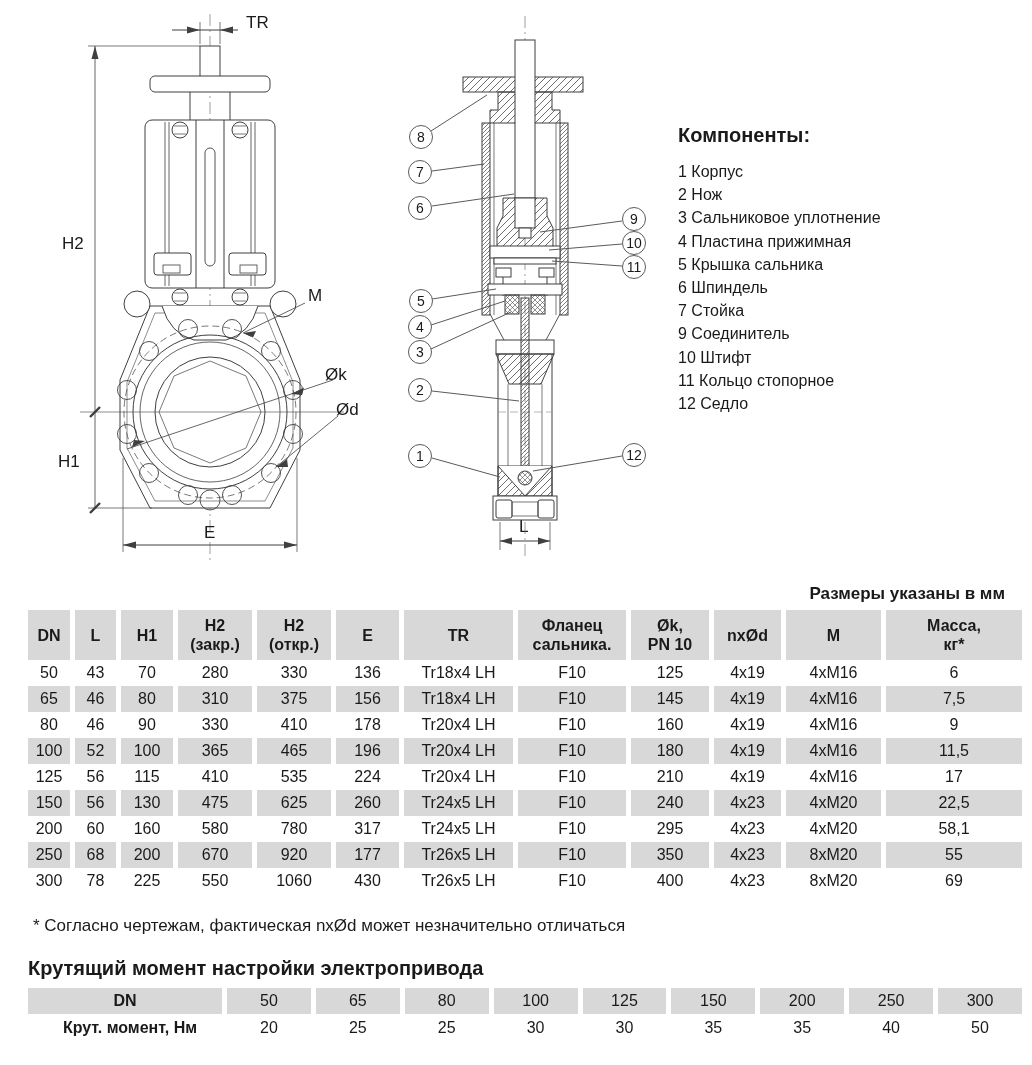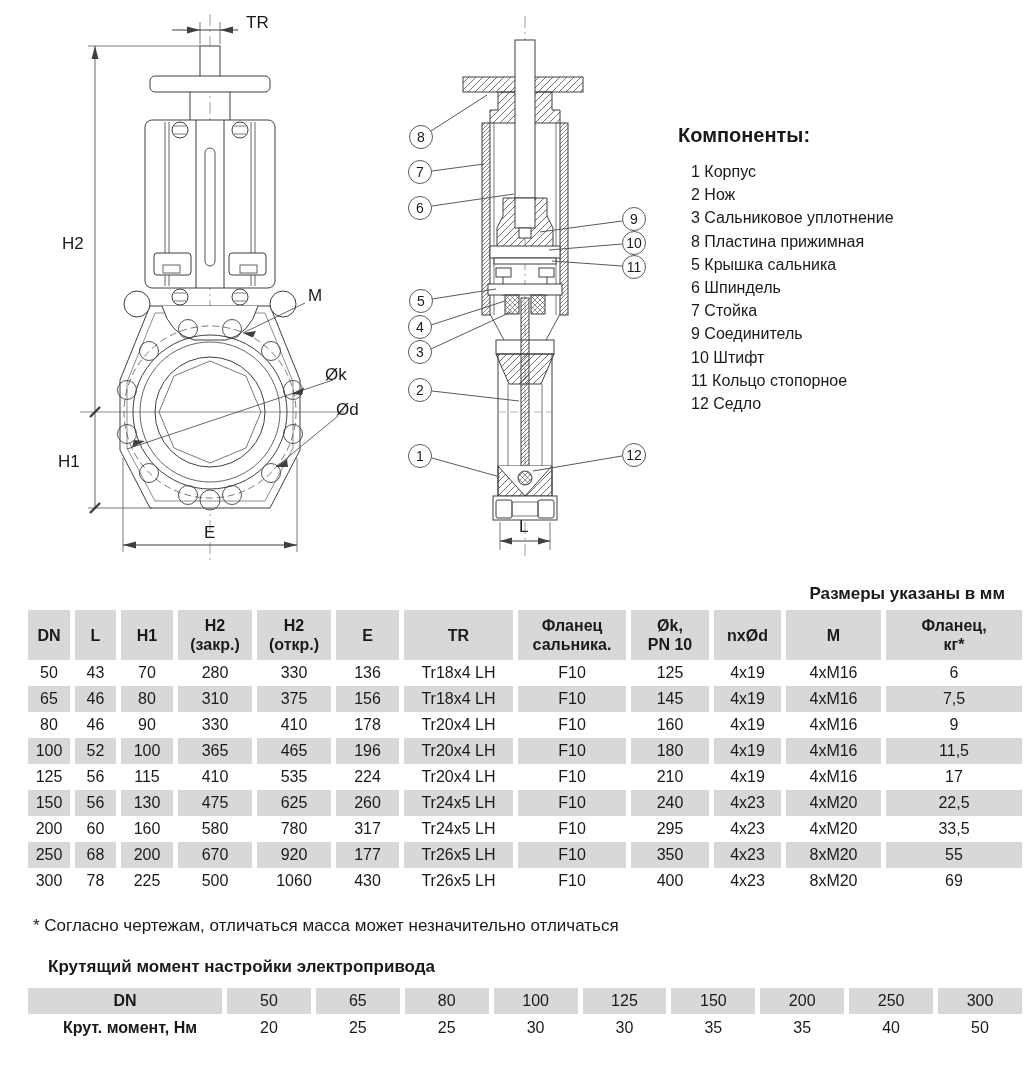--- a/index.html
+++ b/index.html
@@ -5,37 +5,37 @@
   html,body{margin:0;padding:0;background:#ffffff;}
   body{font-family:"Liberation Sans","DejaVu Sans",sans-serif;color:#1a1a1a;}
   #page{position:relative;width:1032px;height:1065px;background:#fff;overflow:hidden;}
 
   
   #drawings{position:absolute;left:0;top:0;}
 
   
   .components{position:absolute;left:678px;top:124px;width:340px;}
   .components h3{margin:0 0 13px 0;font-size:20px;font-weight:bold;}
-  .components ul{list-style:none;margin:13px;padding:0;}
+  .components ul{list-style:none;margin:0;padding:0;}
   .components li{font-size:16px;line-height:23.2px;white-space:nowrap;}
 
   .units-note{position:absolute;top:584px;right:27px;font-size:17px;font-weight:bold;}
 
   
   table{border-collapse:separate;border-spacing:5px 0;table-layout:fixed;}
   #dim-table{position:absolute;left:23px;top:610px;width:1004px;}
   #dim-table th{background:#d8d8d8;font-size:16px;font-weight:bold;height:50px;
     text-align:center;vertical-align:middle;white-space:pre-line;padding:0;line-height:19px;}
   #dim-table td{font-size:16px;height:26px;text-align:center;vertical-align:middle;
     padding:0;white-space:nowrap;}
   #dim-table tr.alt td{background:#d8d8d8;}
 
   .footnote{position:absolute;left:33px;top:916px;font-size:17px;}
 
-  .torque-title{position:absolute;left:28px;top:957px;font-size:17px;font-weight:bold;margin-left:20px;}
+  .torque-title{position:absolute;left:28px;top:957px;font-size:20px;font-weight:bold;}
   #torque-table{position:absolute;left:23px;top:988px;width:1004px;}
   #torque-table th,#torque-table td{font-size:16px;padding:0;text-align:center;vertical-align:middle;}
   #torque-table thead th,#torque-table thead td{background:#d8d8d8;height:26px;}
   #torque-table thead th{font-weight:bold;}
   #torque-table tbody th{font-weight:bold;text-align:center;padding-left:10px;height:28px;}
   #torque-table tbody td{height:28px;}
 </style>
 </head>
 <body>
 
@@ -291,21 +291,21 @@
         </g>
     </g>
   </svg>
 
   <div class="components">
     <h3>Компоненты:</h3>
     <ul>
       <li>1 Корпус</li>
         <li class="alt">2 Нож</li>
         <li>3 Сальниковое уплотнение</li>
-        <li class="alt">8 Пластина прижимная</li>
+        <li class="alt">4 Пластина прижимная</li>
         <li>5 Крышка сальника</li>
         <li class="alt">6 Шпиндель</li>
         <li>7 Стойка</li>
         <li>9 Соединитель</li>
         <li class="alt">10 Штифт</li>
         <li>11 Кольцо стопорное</li>
         <li class="alt">12 Седло</li>
     </ul>
   </div>
 
@@ -336,21 +336,21 @@
         <th>H2
 (откр.)</th>
         <th>E</th>
         <th>TR</th>
         <th>Фланец
 сальника.</th>
         <th>Øk,
 PN 10</th>
         <th>nxØd</th>
         <th>M</th>
-        <th>Фланец,
+        <th>Масса,
 кг*</th>
       </tr>
     </thead>
     <tbody>
       <tr>
           <td>50</td>
           <td>43</td>
           <td>70</td>
           <td>280</td>
           <td>330</td>
@@ -437,54 +437,54 @@
           <td>60</td>
           <td>160</td>
           <td>580</td>
           <td>780</td>
           <td>317</td>
           <td>Tr24x5 LH</td>
           <td>F10</td>
           <td>295</td>
           <td>4x23</td>
           <td>4xM20</td>
-          <td>33,5</td>
+          <td>58,1</td>
         </tr>
         <tr class="alt">
           <td>250</td>
           <td>68</td>
           <td>200</td>
           <td>670</td>
           <td>920</td>
           <td>177</td>
           <td>Tr26x5 LH</td>
           <td>F10</td>
           <td>350</td>
           <td>4x23</td>
           <td>8xM20</td>
           <td>55</td>
         </tr>
         <tr>
           <td>300</td>
           <td>78</td>
           <td>225</td>
-          <td>500</td>
+          <td>550</td>
           <td>1060</td>
           <td>430</td>
           <td>Tr26x5 LH</td>
           <td>F10</td>
           <td>400</td>
           <td>4x23</td>
           <td>8xM20</td>
           <td>69</td>
         </tr>
     </tbody>
   </table>
 
-  <div class="footnote">* Согласно чертежам, отличаться масса может незначительно отличаться</div>
+  <div class="footnote">* Согласно чертежам, фактическая nxØd может незначительно отличаться</div>
 
   <div class="torque-title">Крутящий момент настройки электропривода</div>
 
   <table id="torque-table">
     <colgroup>
       <col style="width:192px">
       <col style="width:83px">
         <col style="width:83px">
         <col style="width:83px">
       <col style="width:83px">

